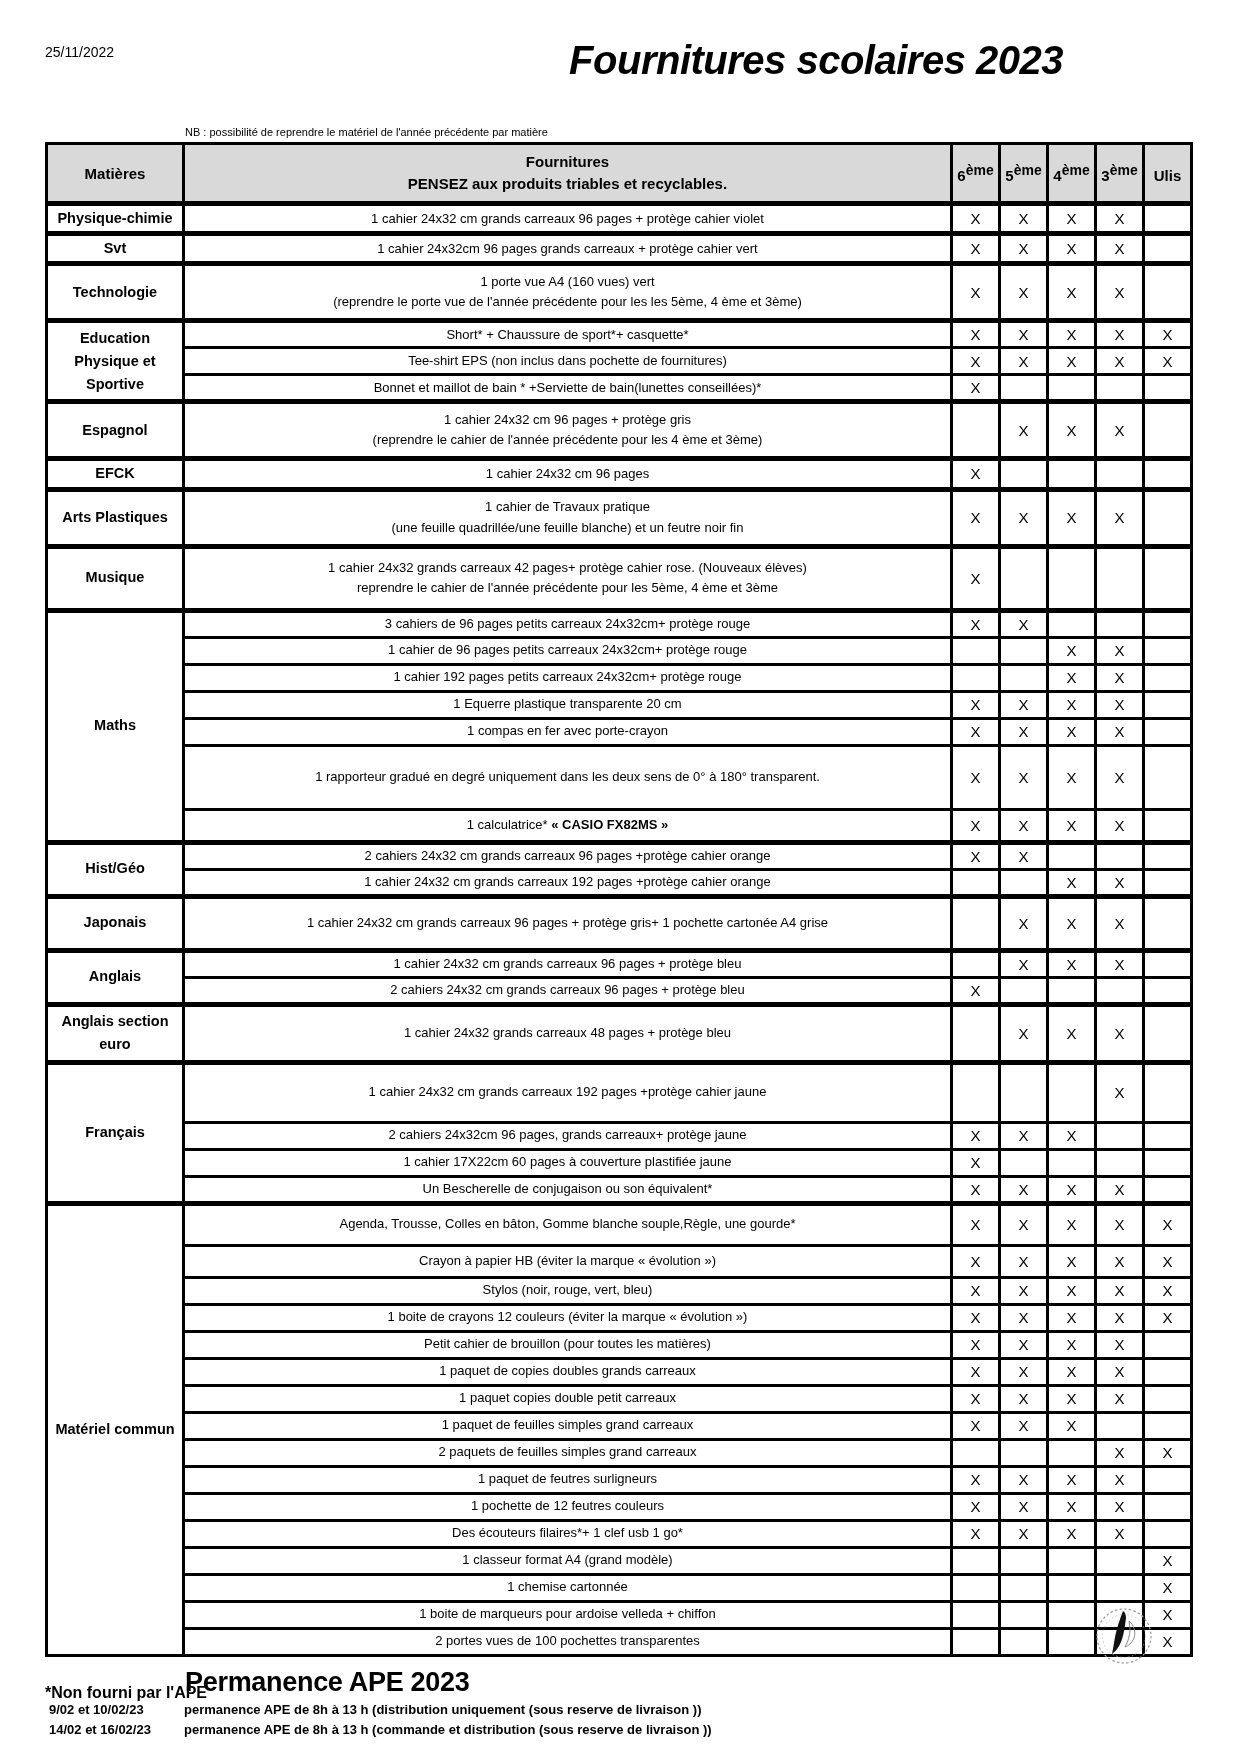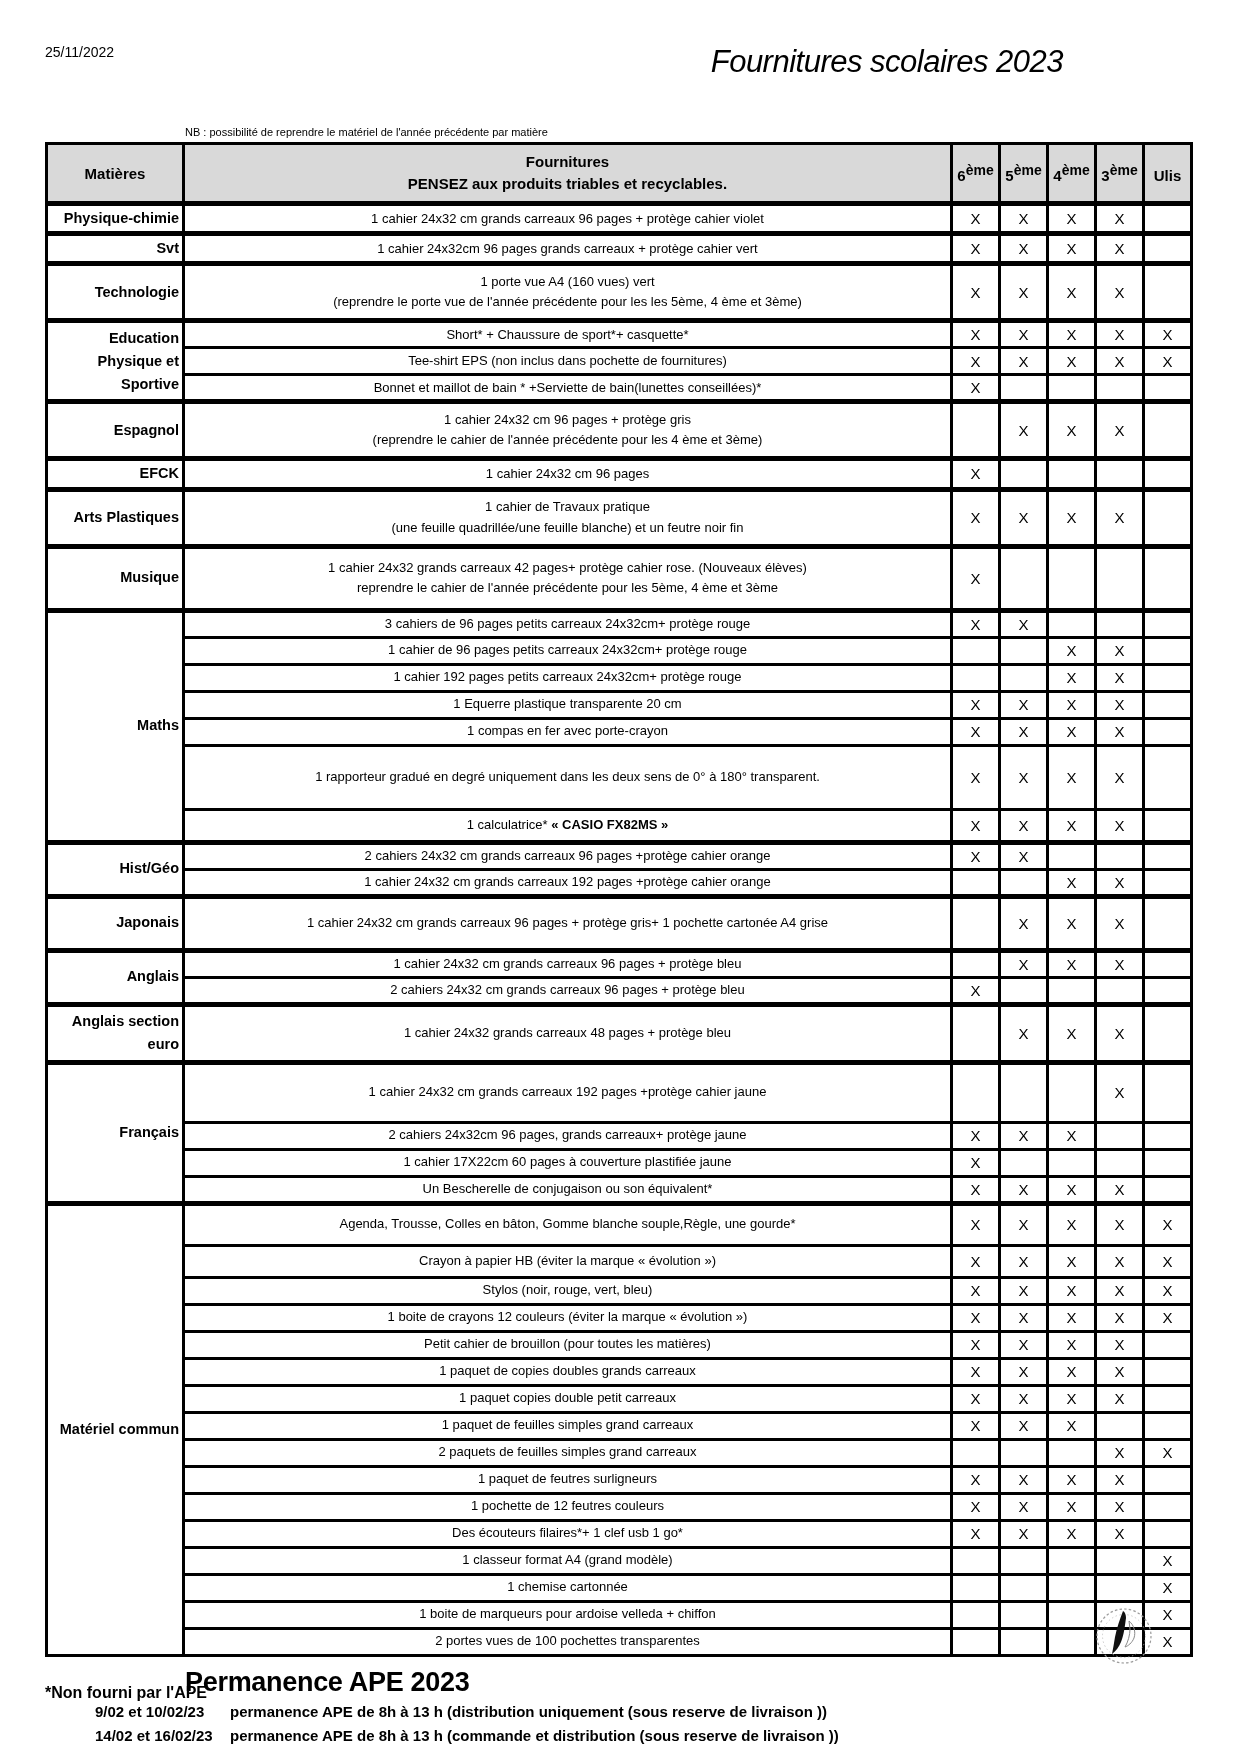--- a/index.html
+++ b/index.html
@@ -1,47 +1,47 @@
 <!DOCTYPE html>
 <html><head>
 <meta charset="utf-8">
 <style>
   html,body{margin:0;padding:0;}
   body{
     width:1240px;height:1754px;background:#ffffff;color:#000;
     font-family:"Liberation Sans", sans-serif;position:relative;overflow:hidden;
   }
   .page-date{position:absolute;top:44px;left:45px;font-size:14px;}
-  .page-title{position:absolute;top:44px;right:177px;font-size:31px;font-weight:normal;font-style:italic;letter-spacing:-0.5px;}
+  .page-title{position:absolute;top:38px;right:177px;font-size:40px;font-weight:bold;font-style:italic;letter-spacing:-0.5px;}
   .content{position:absolute;top:126px;left:45px;width:1145px;}
   .nb-note{margin:0 0 4px 140px;font-size:11px;}
   table.supplies{border-collapse:collapse;table-layout:fixed;width:1145px;}
   table.supplies th,table.supplies td{
     border:3px solid #000;overflow:hidden;
   }
   table.supplies thead th{
     background:#d9d9d9;font-weight:bold;text-align:center;vertical-align:middle;
     height:52px;font-size:15px;padding:2px;
   }
   th.grade{font-size:17px;}
   th.grade sup{font-size:14px;}
   .fournitures-head div{line-height:1.5;}
   td.subject{
-    font-weight:bold;text-align:right;vertical-align:middle;
+    font-weight:bold;text-align:center;vertical-align:middle;
     font-size:14.5px;padding:1px 3px;line-height:1.6;
   }
   td.supply{
     text-align:center;vertical-align:middle;font-size:13px;padding:1px 5px;line-height:1.55;
   }
   td.mark{text-align:center;vertical-align:middle;font-size:15px;}
   tbody td{border-top-width:2px;border-bottom-width:2px;}
   tr.group-start td{border-top-width:5px;}
   tbody tr:last-child td{border-bottom-width:3px;}
   .footer-heading{margin:10px 0 2px 140px;font-size:27px;font-weight:bold;letter-spacing:-0.3px;}
-  .perm-line{display:flex;align-items:baseline;font-weight:bold;font-size:15px;line-height:1.6;margin-left:46px;}
+  .perm-line{display:flex;align-items:baseline;font-weight:bold;font-size:13px;line-height:1.6;}
   .perm-date{flex:0 0 135px;margin-left:4px;}
   .perm-text{flex:1;}
   .bottom-note{position:absolute;top:1684px;left:45px;font-weight:bold;font-size:16px;}
   .stamp{position:absolute;left:1093px;top:1605px;width:62px;height:62px;}
 </style>
 </head>
 <body>
 
 <div class="page-date">25/11/2022</div>
 <div class="page-title">Fournitures scolaires 2023</div>

